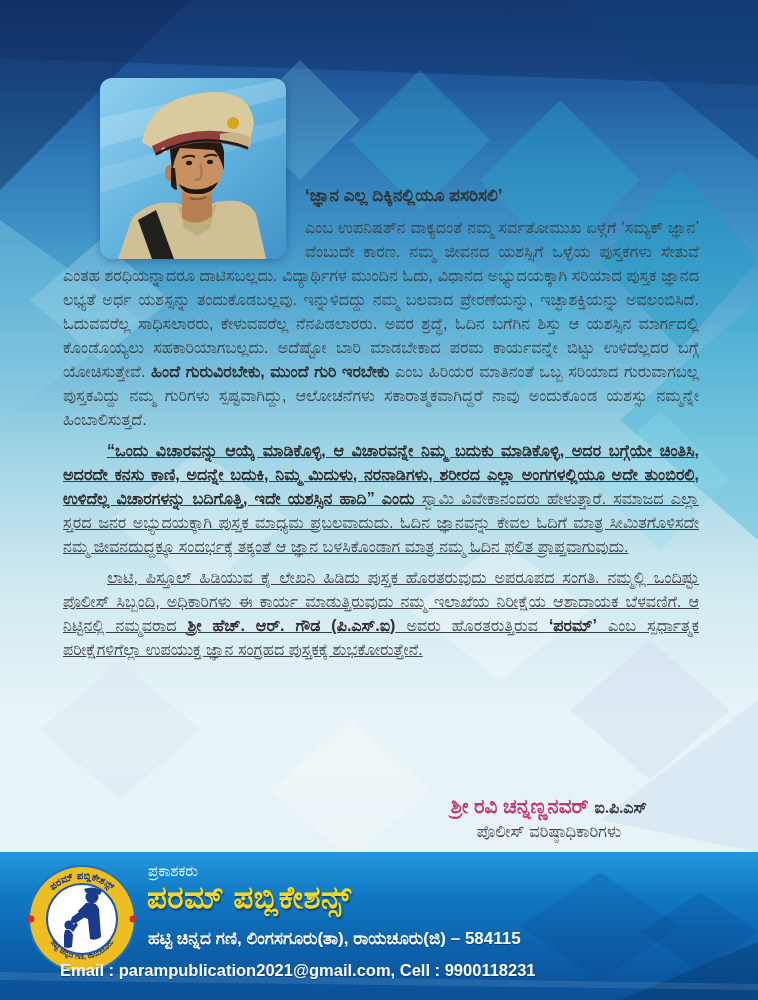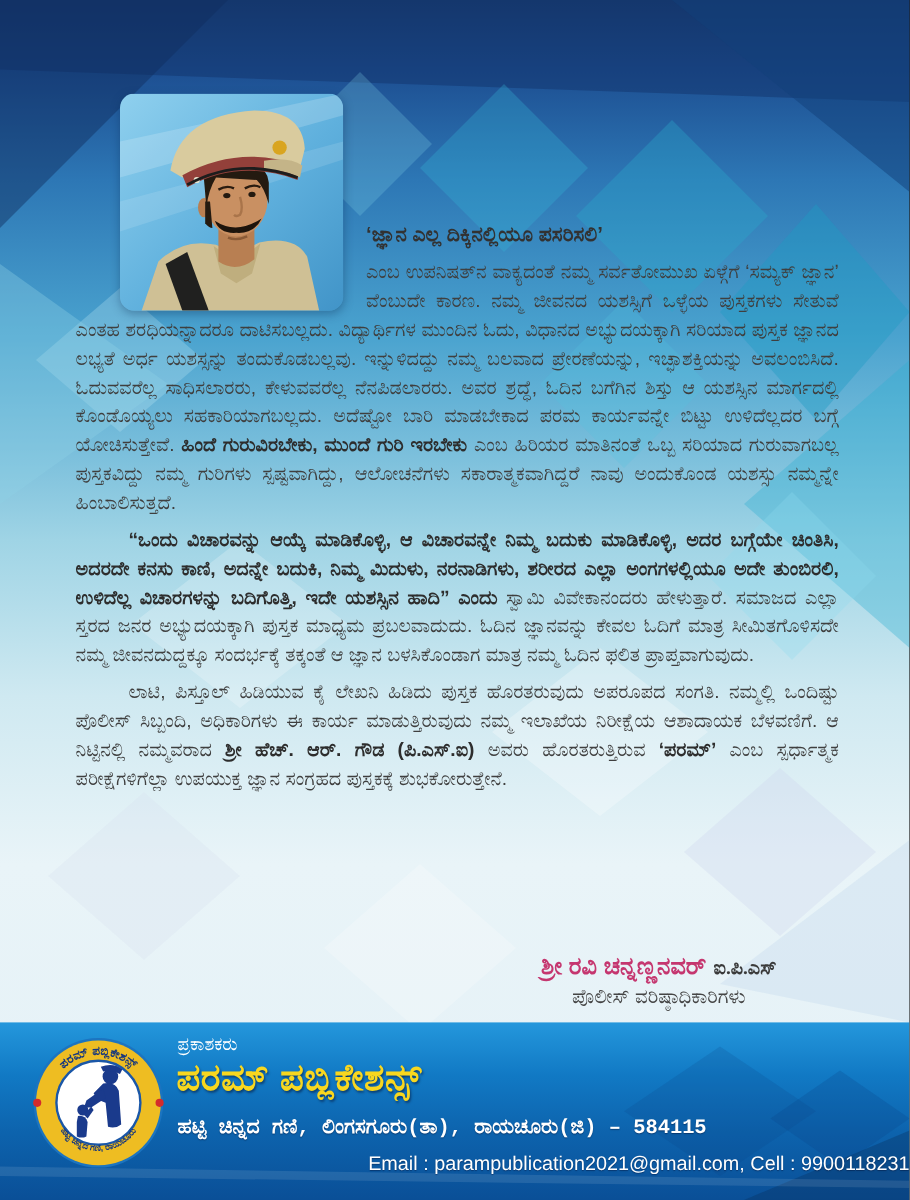--- a/index.html
+++ b/index.html
@@ -16,38 +16,38 @@
     border-radius:12px;overflow:hidden;box-shadow:0 2px 8px rgba(10,40,80,.35);
   }
   .photo svg{display:block;}
   .text-block{
     position:absolute;left:63px;top:183px;width:652px;height:610px;z-index:1;
     color:#3f3f3f;font-size:16px;line-height:1.5;text-align:justify;overflow:hidden;
   }
   .photo-spacer{float:left;width:242px;height:80px;}
   .quote-line{font-weight:bold;color:#323232;font-size:17px;margin:0 0 6px 0;}
   .text-block p{margin:0 16px 7px 0;}
-  .indent{text-indent:44px;}
+  .indent{text-indent:44px;text-decoration:underline;}
   b.seg{color:#2d2d2d;}
   .signature{
     position:absolute;right:34px;top:795px;width:350px;z-index:1;text-align:center;
   }
   .sig-name{font-size:20px;font-weight:bold;color:#c5366f;}
   .sig-suffix{font-size:16px;font-weight:bold;color:#3a3a3a;margin-left:6px;font-family:Liberation Serif, serif;}
   .sig-title{font-size:16.5px;color:#454545;margin-top:4px;}
   .footer{
     position:absolute;left:0;bottom:0;width:758px;height:148px;z-index:3;
     background:linear-gradient(180deg,#2497dc 0%, #1179c4 30%, #0d63ad 62%, #0a4f97 100%);
   }
   .footer-pattern{position:absolute;inset:0;}
   .logo{position:absolute;left:26px;top:7px;width:112px;height:118px;}
   .pub-label{position:absolute;left:148px;top:10px;color:#ffffff;font-size:15px;}
   .pub-name{position:absolute;left:147px;top:28px;color:#f8d71f;font-size:31px;font-weight:bold;letter-spacing:.5px;text-shadow:1px 2px 2px rgba(0,0,30,.45);}
-  .pub-address{position:absolute;left:148px;top:77px;color:#ffffff;font-size:17px;font-weight:bold;text-shadow:0 1px 1px rgba(0,0,30,.4);font-family:Liberation Mono, monospace;}
-  .pub-contact{position:absolute;left:0;top:109px;width:100%;text-align:right;color:#ffffff;font-size:16.5px;font-weight:normal;padding-left:60px;box-sizing:border-box;text-shadow:0 1px 1px rgba(0,0,30,.4);}
+  .pub-address{position:absolute;left:148px;top:77px;color:#ffffff;font-size:17px;font-weight:bold;text-shadow:0 1px 1px rgba(0,0,30,.4);}
+  .pub-contact{position:absolute;left:0;top:109px;width:100%;text-align:left;color:#ffffff;font-size:16.5px;font-weight:bold;padding-left:60px;box-sizing:border-box;text-shadow:0 1px 1px rgba(0,0,30,.4);}
 </style>
 </head>
 <body>
 
 <div class="page">
 
   <svg class="bg-svg" width="758" height="1000" viewBox="0 0 758 1000" aria-hidden="true">
     <polygon points="0,0 758,0 758,85 0,58" fill="#12336b" opacity="0.5"></polygon>
     <polygon points="0,0 190,0 0,190" fill="#0f2c5e" opacity="0.45"></polygon>
     <polygon points="560,0 758,0 758,160" fill="#124079" opacity="0.5"></polygon>

